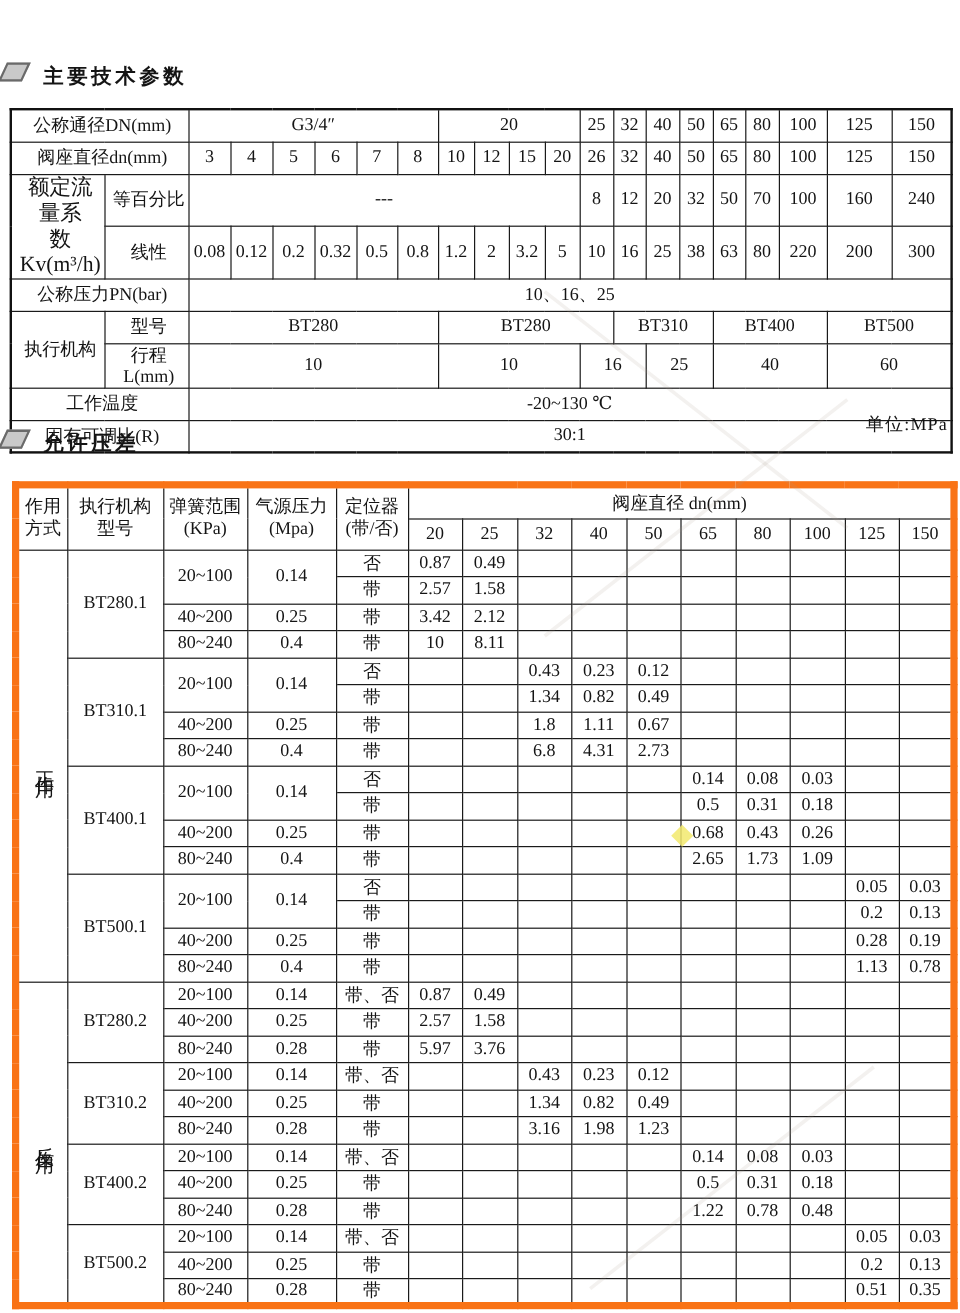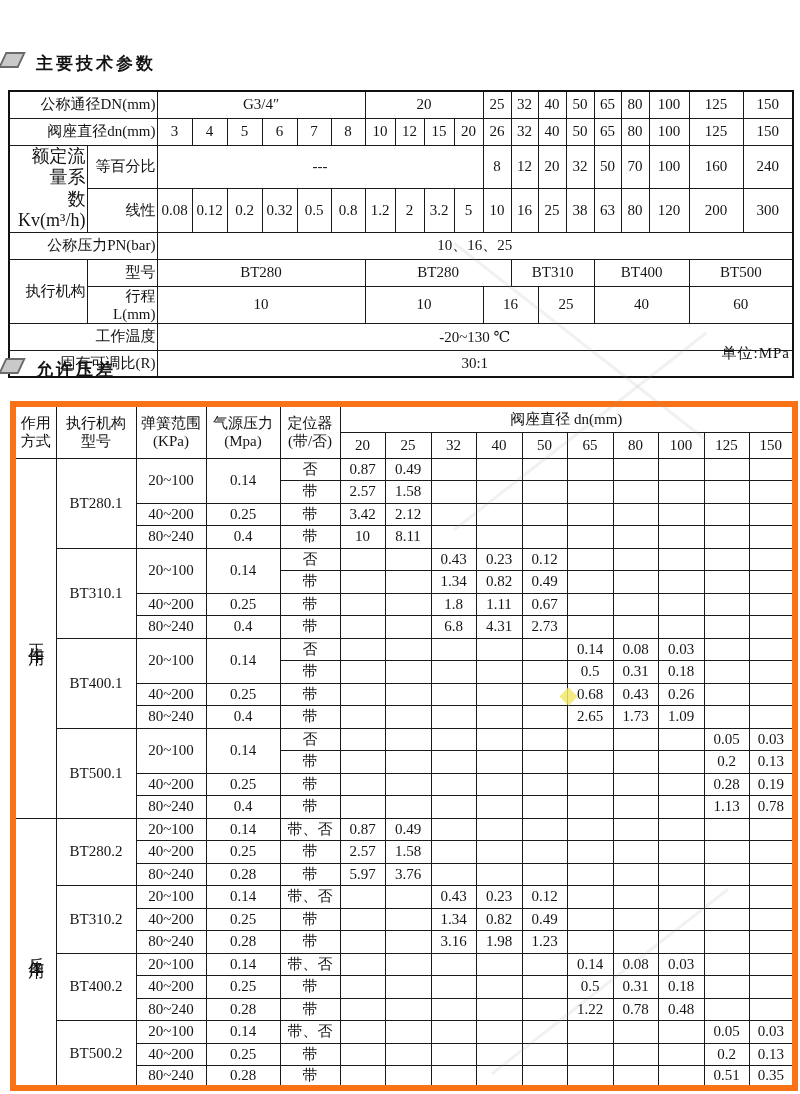--- a/index.html
+++ b/index.html
@@ -11,21 +11,21 @@
 .sec-t{font-family:"DejaVu Sans","Liberation Sans",sans-serif;font-size:17px;font-weight:bold;letter-spacing:3px}
 .unit{position:absolute;right:10px;top:344px;font-size:15px;letter-spacing:1px}
 table{border-collapse:collapse;table-layout:fixed;position:absolute;background:transparent}
 td{border:1px solid #1a1a1a;text-align:center;vertical-align:middle;font-size:15px;padding:0 1px;overflow:hidden}
 .t1{left:8px;top:90px;width:784px;border:2px solid #111}
 .t1 tr{height:27px}
 .t2{left:10px;top:401px;width:782px;border:6px solid #f97316}
 .t2 thead tr.h1{height:28px}
 .t2 thead tr.h2{height:26px}
 .t2 tbody tr{height:22.5px}
-.lab{text-align:right;padding-left:5px}
+.lab{text-align:center;padding-left:5px}
 .pl{white-space:pre-line;line-height:1.2}
 .sm{font-size:18px}
 .vert{padding:0}
 .vert span{writing-mode:vertical-rl;text-orientation:upright;letter-spacing:4px;font-size:16px}
 .wm{position:absolute;height:3px;background:#a89f90;opacity:.14;pointer-events:none}
 .diamond{position:absolute;width:13px;height:13px;background:#f2e96d;opacity:.85;transform:rotate(45deg);pointer-events:none}
 </style>
 </head>
 <body>
 
@@ -123,21 +123,21 @@
           <td>1.2</td>
           <td>2</td>
           <td>3.2</td>
           <td>5</td>
           <td>10</td>
           <td>16</td>
           <td>25</td>
           <td>38</td>
           <td>63</td>
           <td>80</td>
-          <td>120</td>
+          <td>220</td>
           <td>200</td>
           <td>300</td>
       </tr>
       <tr>
         <td colspan="2" class="lab">公称压力PN(bar)</td>
         <td colspan="19">10、16、25</td>
       </tr>
       <tr>
         <td rowspan="2" class="lab">执行机构</td>
         <td class="lab">型号</td>

